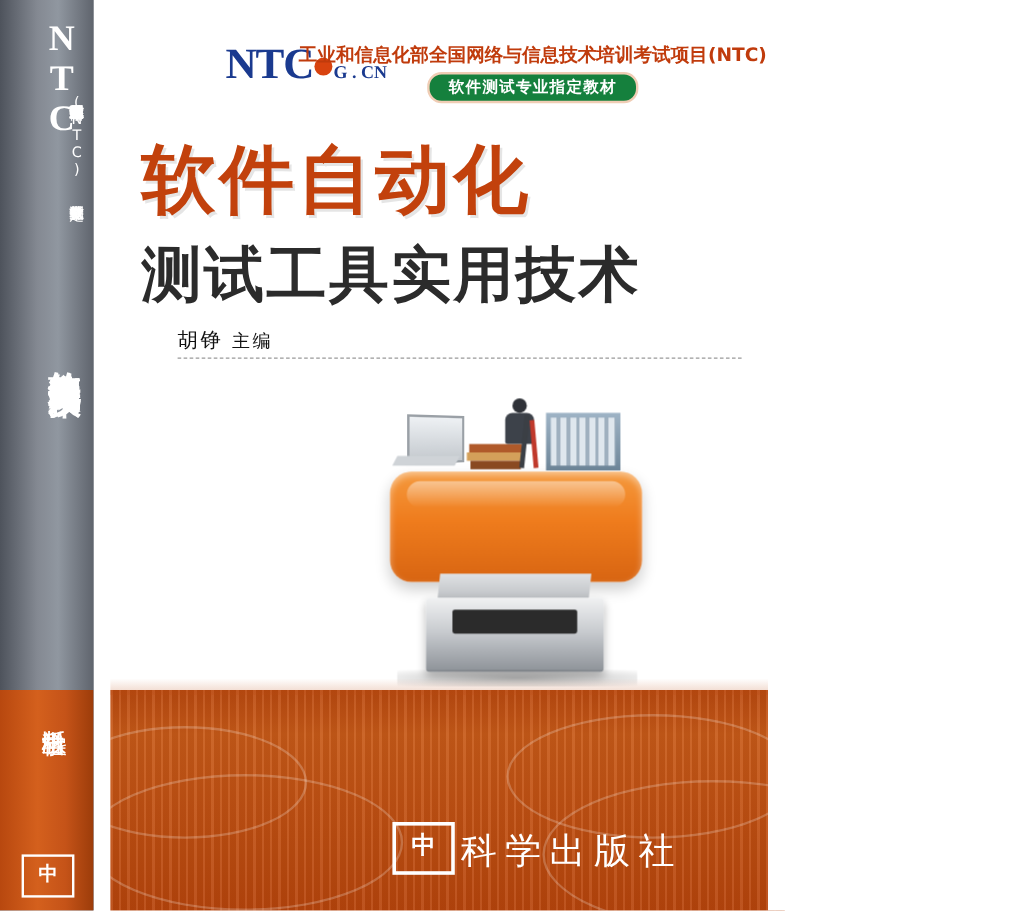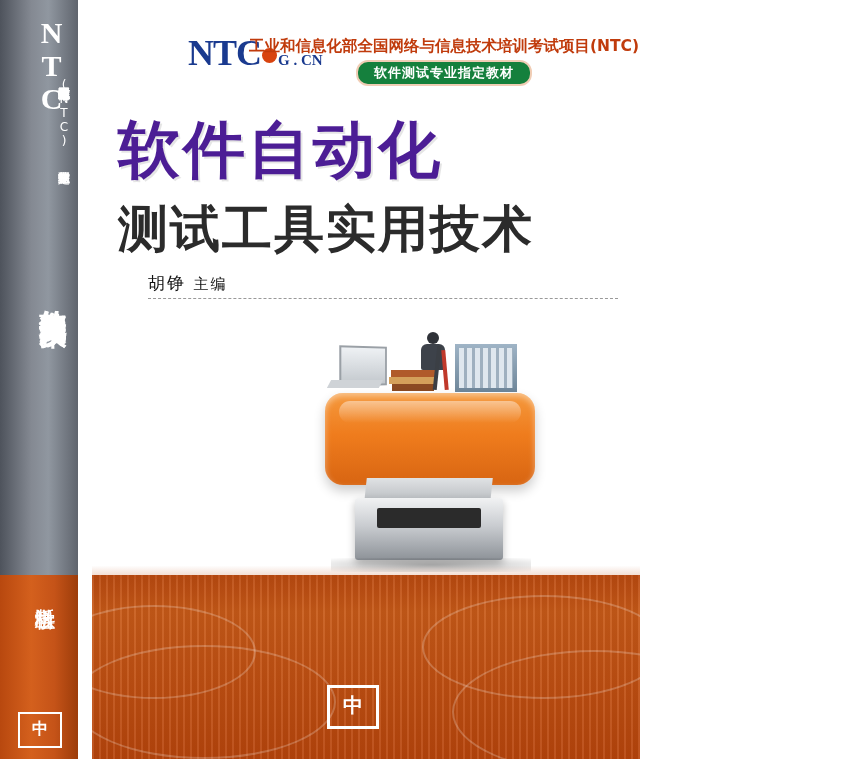--- a/index.html
+++ b/index.html
@@ -195,21 +195,21 @@
     padding: 2px 16px;
     font-family: "DejaVu Sans", sans-serif;
     letter-spacing: 1px;
   }
 
   .title-main {
     position: absolute;
     left: 26px; top: 108px;
     font-size: 62px;
     font-weight: bold;
-    color: #4c1d95;
+    color: #c2410c;
     font-family: Liberation Mono, monospace;
     letter-spacing: 3px;
     text-shadow: 2px 2px 0 rgba(0,0,0,0.10);
   }
   .title-sub {
     position: absolute;
     left: 26px; top: 196px;
     font-size: 50px;
     font-weight: bold;
     color: #2b2b2b;
@@ -381,20 +381,21 @@
       <div class="deskitem shelf-box"></div>
       <div class="usb-body"></div>
       <div class="usb-neck"></div>
       <div class="usb-connector">
         <div class="usb-slot"></div>
       </div>
       <div class="usb-shadow"></div>
     </div>
 
     <div class="pub-logo-box">中</div>
+    <div class="pub-name">科学出版社</div>
   </div>
 
   <div class="back">
     
 
     
 
     
 
     

